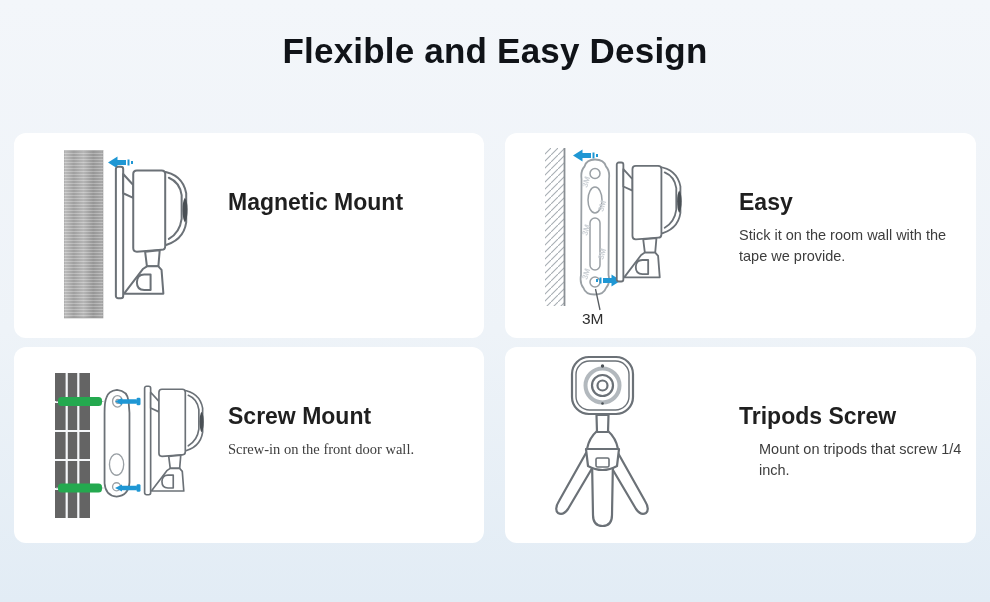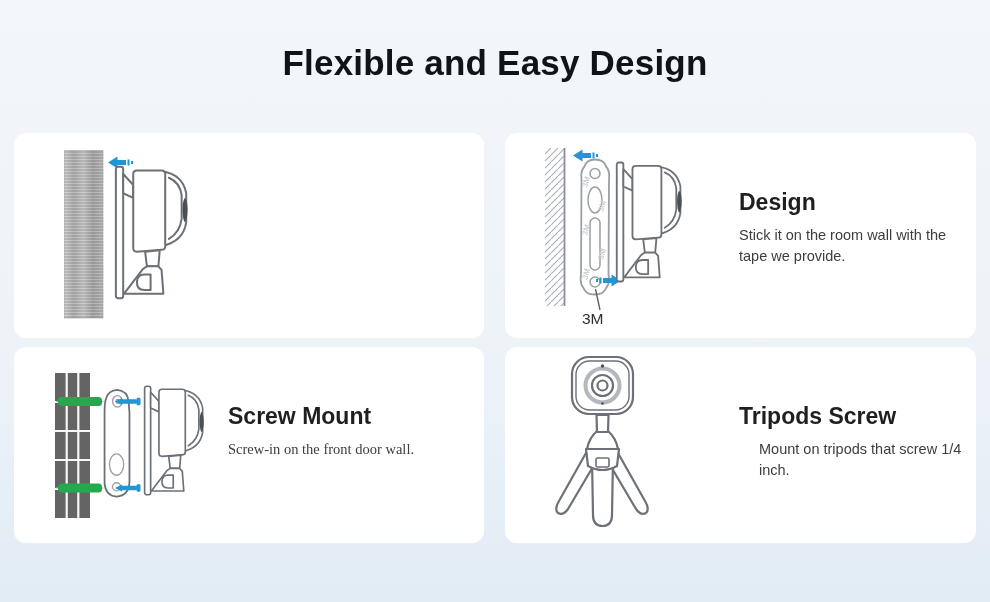--- a/index.html
+++ b/index.html
@@ -14,21 +14,21 @@
     --wall-dark:#646464;
   }
   *{box-sizing:border-box;}
   html,body{margin:0;padding:0;}
   body{
     width:990px;height:602px;position:relative;overflow:hidden;
     background:linear-gradient(180deg,var(--background-top) 0%,#eef3f8 55%,var(--background-bottom) 100%);
     font-family:"Liberation Sans",sans-serif;
   }
   .page-title{
-    margin:12px;padding-top:31px;text-align:center;
+    margin:0;padding-top:31px;text-align:center;
     font-size:35px;font-weight:700;color:#101318;letter-spacing:.2px;
   }
   .grid{
     position:absolute;left:14px;top:133px;width:962px;
     display:grid;grid-template-columns:470px 471px;grid-template-rows:205px 196px;
     column-gap:21px;row-gap:9px;
   }
   .card{background:var(--card);border-radius:12px;position:relative;}
   .card-text{position:absolute;top:56px;}
   .text-a{left:214px;}
@@ -100,20 +100,21 @@
         </g>
         <g transform="translate(44,6)">
           <path class="blue-fill" d="M0 6.5 L9.5 0.5 L9.5 4 L18 4 L18 9 L9.5 9 L9.5 12.5 Z"></path>
           <line class="blue-line" x1="20.5" y1="3.5" x2="20.5" y2="9.5"></line>
           <line class="blue-line" x1="24" y1="5" x2="24" y2="8"></line>
         </g>
         <use href="#camSide" x="50" y="14" width="75" height="137"></use>
       </svg>
     </div>
     <div class="card-text text-a">
+      <h2 class="card-title">Magnetic Mount</h2>
     </div>
   </div>
 
   <div class="card">
     <div class="art art2">
       <svg width="155" height="182" viewBox="0 0 155 182">
         <defs>
           <pattern id="hatchPat" width="7" height="7" patternUnits="userSpaceOnUse">
             <path d="M0 7 L7 0" stroke="#a7adb2" stroke-width="1.1"></path>
           </pattern>
@@ -143,21 +144,21 @@
           <path class="blue-fill" d="M25 6.5 L15.5 0.5 L15.5 4 L7 4 L7 9 L15.5 9 L15.5 12.5 Z"></path>
           <line class="blue-line" x1="4.5" y1="3.5" x2="4.5" y2="9.5"></line>
           <line class="blue-line" x1="1" y1="5" x2="1" y2="8"></line>
         </g>
         <use href="#camSide" x="71" y="12" width="68" height="124"></use>
         <line x1="51.5" y1="141" x2="56" y2="162" stroke="#555a5f" stroke-width="1.3"></line>
         <text x="38" y="176" class="svg-label">3M</text>
       </svg>
     </div>
     <div class="card-text text-b">
-      <h2 class="card-title">Design</h2>
+      <h2 class="card-title">Easy</h2>
       <p class="card-desc w2">Stick it on the room wall with the tape we provide.</p>
     </div>
   </div>
 
   <div class="card">
     <div class="art art3">
       <svg width="170" height="152" viewBox="0 0 170 152">
         <g>
           <rect x="0" y="2" width="35" height="145" fill="var(--wall-dark)"></rect>
           <path class="grout" d="M11.7 2 V147 M23.3 2 V147 M0 31 H35 M0 60 H35 M0 89 H35 M0 118 H35"></path>

